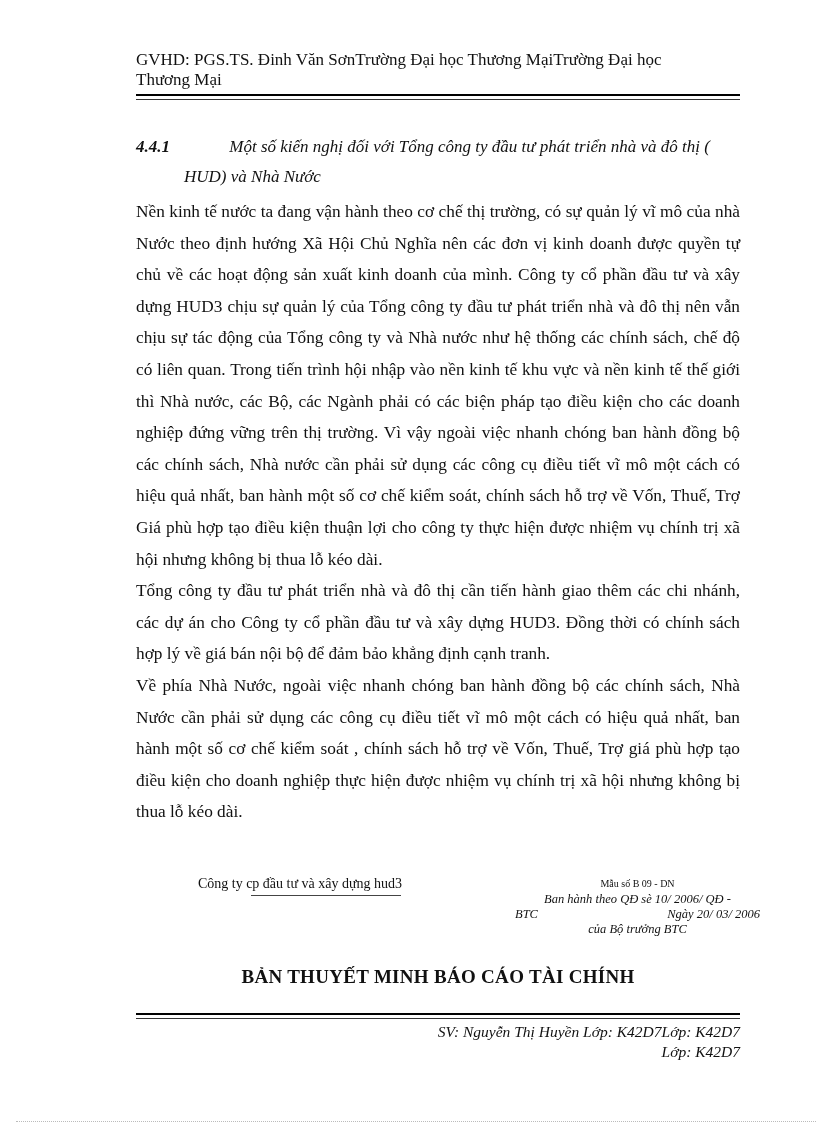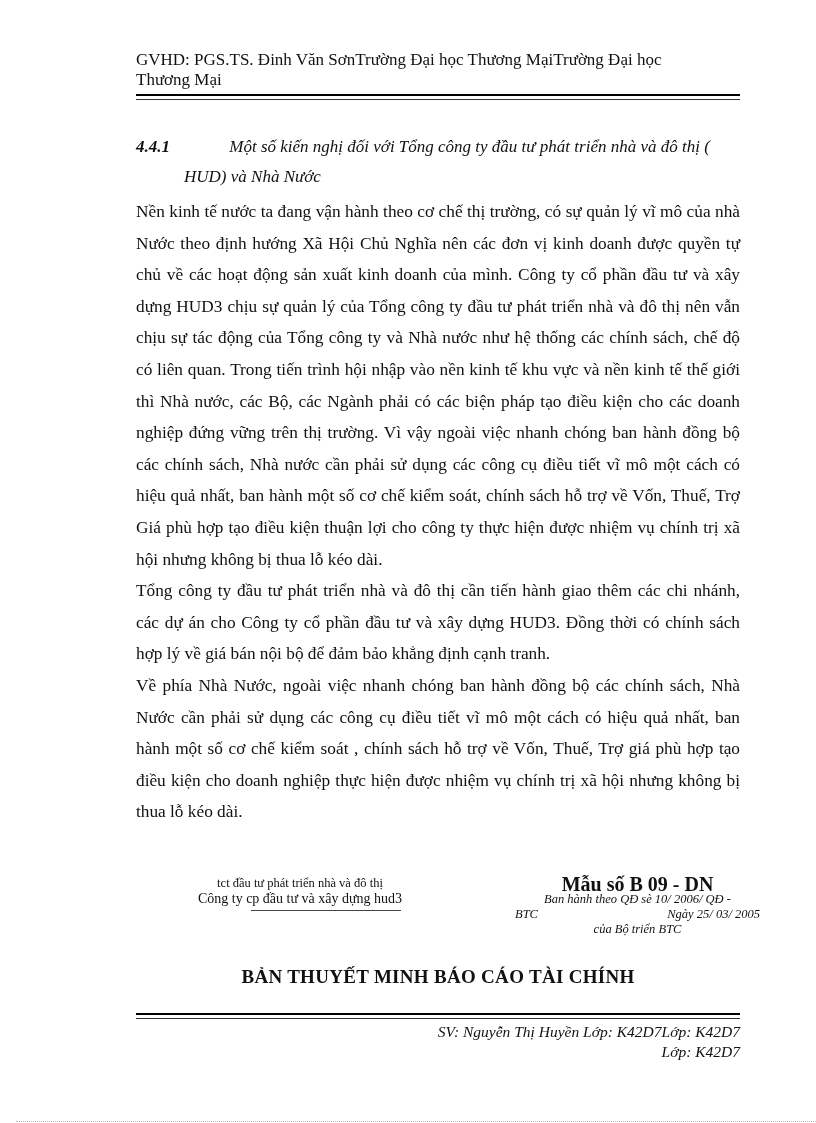--- a/index.html
+++ b/index.html
@@ -27,21 +27,21 @@
     .footer-left {
       position: absolute; left: 150px; top: 876px; width: 300px; text-align: center;
       font-family: "Liberation Serif", serif; font-size: 12.5px; line-height: 15px;
     }
     .footer-left .company { font-weight: normal; font-size: 14px; }
     .footer-left .uline { margin: 4px auto 0; width: 150px; border-top: 1px solid #444; position: relative; left: 26px; }
     .footer-right {
       position: absolute; left: 515px; top: 876px; width: 245px;
       font-family: "Liberation Serif", serif; font-size: 12.5px; line-height: 15px; text-align: center;
     }
-    .footer-right .form { font-weight: bold; font-size: 20px; line-height: 16px; }
+    .footer-right .form { font-weight: normal; font-size: 10px; line-height: 16px; }
     .footer-right .it { font-style: italic; }
     .footer-right .split { display: flex; justify-content: space-between; font-style: italic; }
     .big-title {
       position: absolute; left: 136px; top: 966px; width: 604px; text-align: center;
       font-family: "Liberation Serif", serif; font-weight: bold; font-size: 19px; letter-spacing: 0.3px;
     }
     .sv {
       position: absolute; left: 136px; top: 1022px; width: 604px;
       font-family: "Liberation Serif", serif; font-style: italic; font-size: 15.5px; line-height: 20px; text-align: right;
     }
@@ -70,33 +70,32 @@
   <div class="cont">HUD) và Nhà Nước</div>
 </div>
 
 <div class="body">
   <p>Nền kinh tế nước ta đang vận hành theo cơ chế thị trường, có sự quản lý vĩ mô của nhà Nước theo định hướng Xã Hội Chủ Nghĩa nên các đơn vị kinh doanh được quyền tự chủ về các hoạt động sản xuất kinh  doanh của mình. Công ty cổ phần đầu tư và xây dựng HUD3 chịu sự quản lý của Tổng công ty đầu tư phát triển nhà và đô thị nên vẫn chịu sự tác động của Tổng công ty và Nhà nước như hệ thống các chính sách, chế độ có liên  quan. Trong tiến trình hội nhập vào nền kinh tế khu vực và nền kinh tế thế giới thì Nhà nước, các Bộ, các Ngành phải có các biện pháp tạo điều kiện  cho các doanh nghiệp đứng vững trên thị trường. Vì vậy ngoài việc nhanh chóng ban hành đồng bộ các chính sách, Nhà nước cần phải sử dụng các công cụ điều tiết vĩ mô một cách có hiệu  quả nhất, ban hành một số cơ chế kiểm soát, chính sách hỗ trợ về Vốn, Thuế, Trợ Giá phù hợp tạo điều kiện thuận lợi cho công ty thực hiện được nhiệm vụ chính trị xã hội nhưng không bị thua lỗ kéo dài.</p>
   <p>Tổng công ty đầu tư phát triển nhà và đô thị cần tiến hành giao thêm các chi nhánh, các dự án cho Công ty cổ phần đầu tư và xây dựng HUD3. Đồng thời có chính sách hợp lý về giá bán nội bộ để đảm bảo khẳng định cạnh tranh.</p>
   <p> Về phía Nhà Nước, ngoài việc nhanh  chóng ban hành đồng bộ các chính sách, Nhà Nước cần phải sử dụng các công cụ điều tiết vĩ mô một cách có hiệu  quả nhất, ban hành một số cơ chế kiểm  soát , chính sách hỗ trợ về Vốn, Thuế, Trợ giá phù hợp tạo điều kiện  cho doanh nghiệp  thực hiện được nhiệm vụ chính trị xã hội nhưng không bị thua lỗ kéo dài.</p>
 </div>
 
 <div class="footer-left">
-  <div>tct đầu tư phát triển nhà và đô thị</div>
   <div class="company">Công ty cp đầu tư và xây dựng hud3</div>
   <div class="uline"></div>
 </div>
 
 <div class="footer-right">
   <div class="form">Mẫu số B 09 - DN</div>
   <div class="it">Ban hành theo QĐ sè 10/ 2006/ QĐ -</div>
   <div class="split">
     <span>BTC</span>
-    <span>Ngày 25/ 03/ 2005</span>
+    <span>Ngày 20/ 03/ 2006</span>
   </div>
-  <div class="it">của Bộ triển BTC</div>
+  <div class="it">của Bộ trưởng BTC</div>
 </div>
 
 <div class="big-title">BẢN THUYẾT  MINH  BÁO CÁO TÀI  CHÍNH</div>
 
 <div class="rule-thick" style="top:1013px;"></div>
 <div class="rule-thin" style="top:1018px;"></div>
 
 <div class="sv">
   <div>SV:  Nguyễn  Thị  Huyền  Lớp:  K42D7Lớp:  K42D7</div>
   <div class="line2">Lớp:  K42D7</div>

